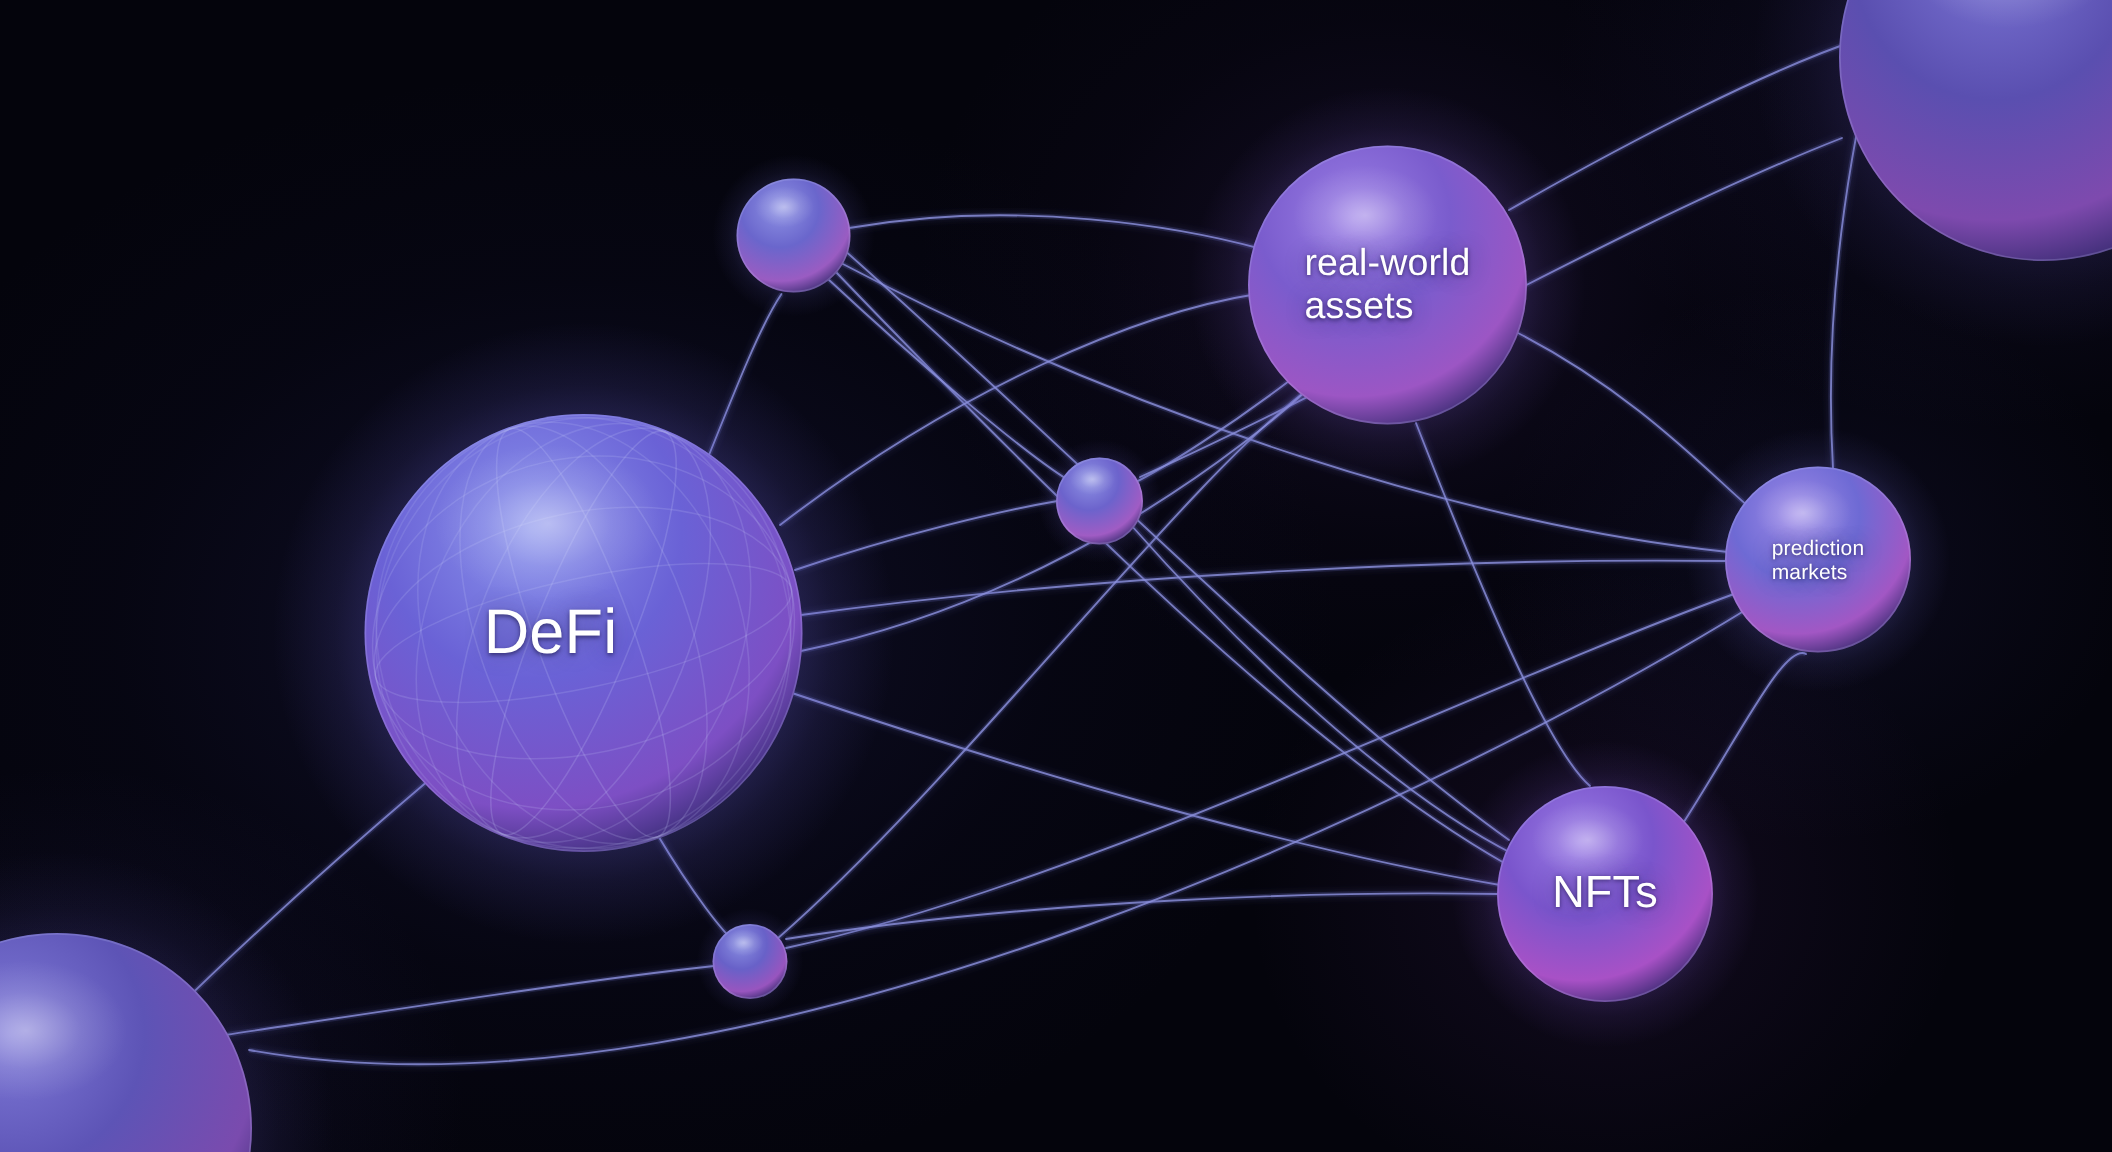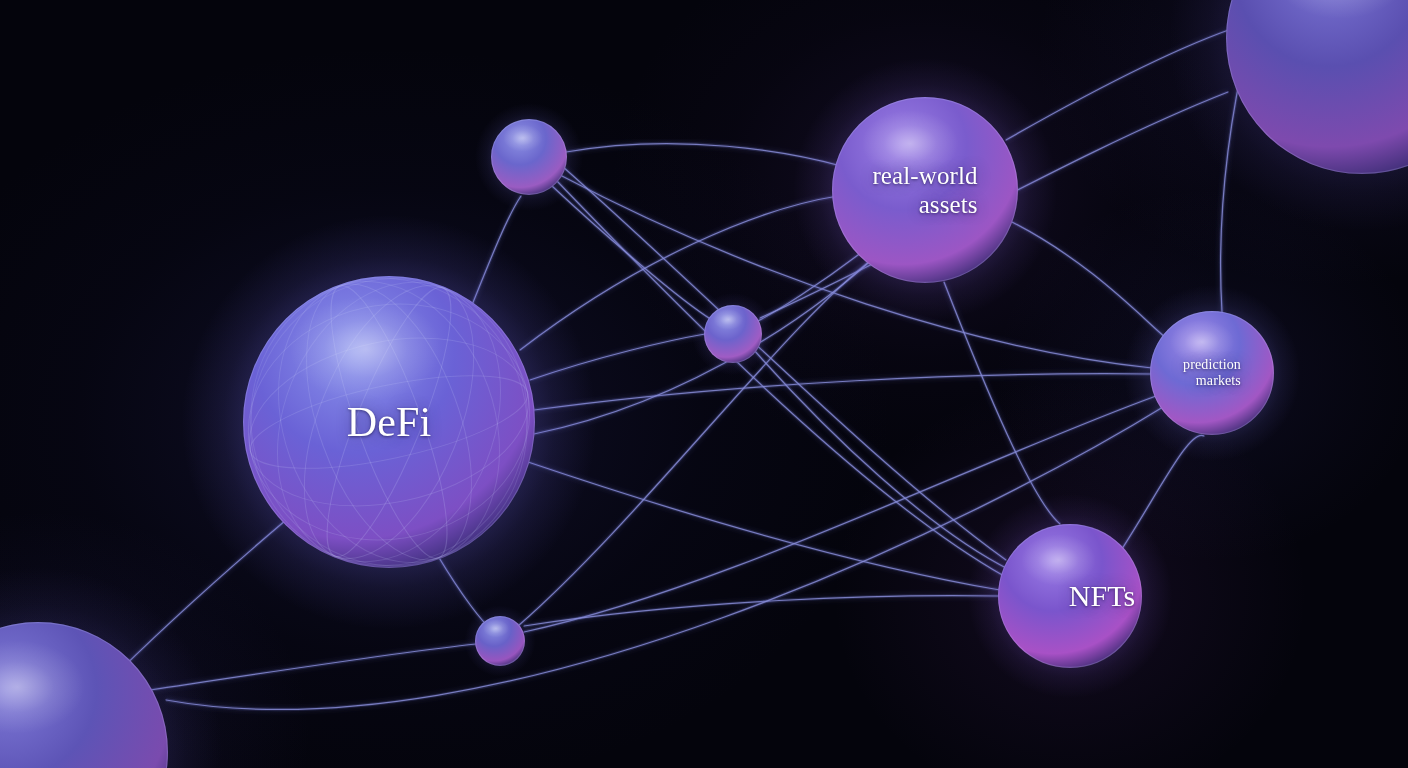--- a/index.html
+++ b/index.html
@@ -27,28 +27,27 @@
     left: 0; top: 0;
     width: 1408px;
     height: 768px;
   }
   svg#edges { z-index: 1; }
   svg#nodes { z-index: 2; }
   .label {
     position: absolute;
     z-index: 3;
     color: #ffffff;
-    text-align: right;
+    text-align: left;
     line-height: 1.16;
     white-space: pre;
     text-shadow: 0 1px 3px rgba(10,6,40,0.55), 0 0 14px rgba(40,30,90,0.45);
     letter-spacing: 0.1px;
     pointer-events: none;
     transform: translate(-50%, -50%);
-    font-family: Liberation Serif, serif;
   }
 </style>
 </head>
 <body>
 
 <div id="stage">
 
   <svg class="layer" id="edges" viewBox="0 0 1408 768">
     <defs>
       <filter id="edgeGlow" x="-20%" y="-20%" width="140%" height="140%">
@@ -330,21 +329,21 @@
         <g>
           <circle cx="38" cy="752" r="184.6" fill="url(#g-offscreen-bottom-left-halo)"></circle>
           <circle cx="38" cy="752" r="130" fill="url(#g-offscreen-bottom-left)"></circle>
           <ellipse cx="17.2" cy="687" rx="67.60000000000001" ry="46.8" fill="url(#g-offscreen-bottom-left-spec)"></ellipse>
           <circle cx="38" cy="752" r="129.4" fill="none" stroke="#cfd4ff" stroke-width="1.1" stroke-opacity="0.20"></circle>
         </g>
       </g>
   </svg>
 
   <div id="label-group">
-      <div class="label" style="left: 389px; top: 422px; font-size: 42px;">DeFi</div>
+      <div class="label" style="left: 367px; top: 422px; font-size: 42px;">DeFi</div>
       <div class="label" style="left: 925px; top: 190px; font-size: 25px;">real-world
 assets</div>
       <div class="label" style="left: 1212px; top: 373px; font-size: 14px;">prediction
 markets</div>
-      <div class="label" style="left: 1102px; top: 596px; font-size: 30px;">NFTs</div>
+      <div class="label" style="left: 1070px; top: 596px; font-size: 30px;">NFTs</div>
     </div>
 
 </div>
 
 </body></html>

